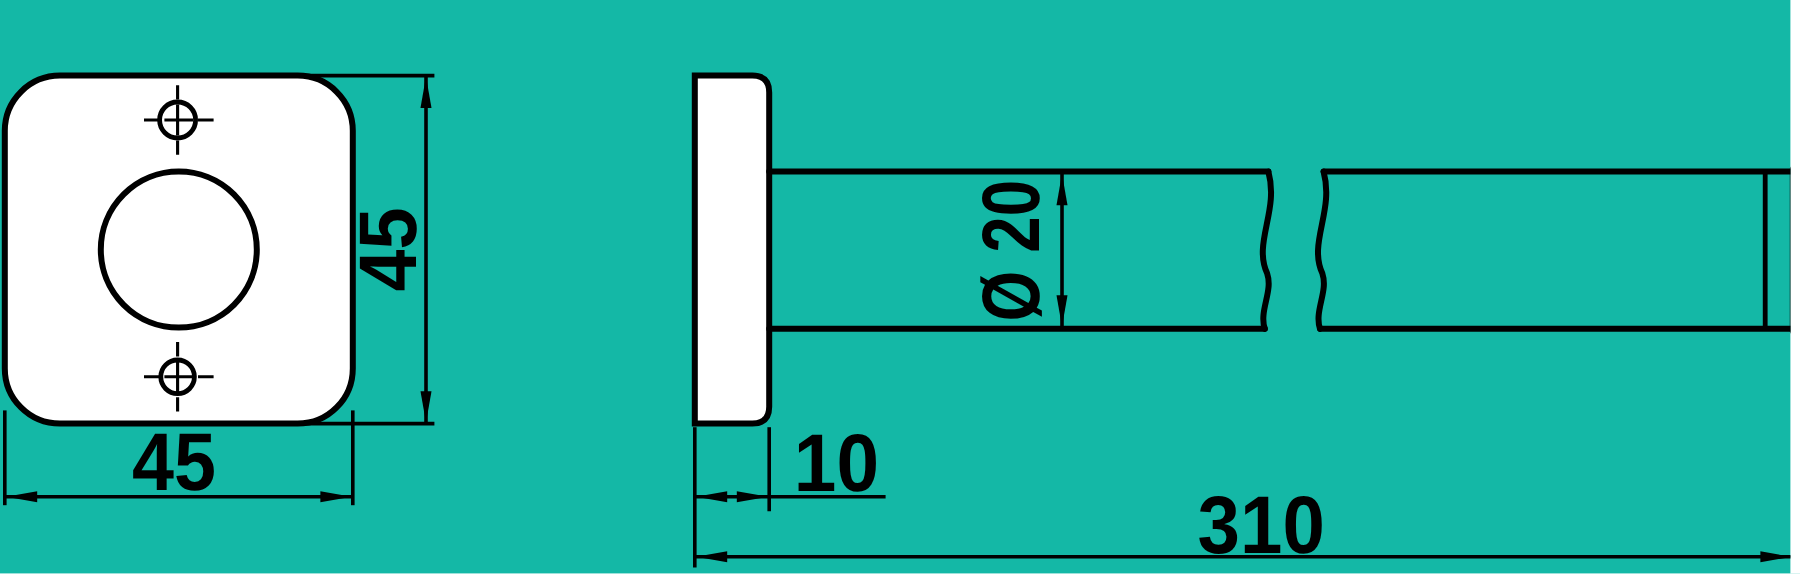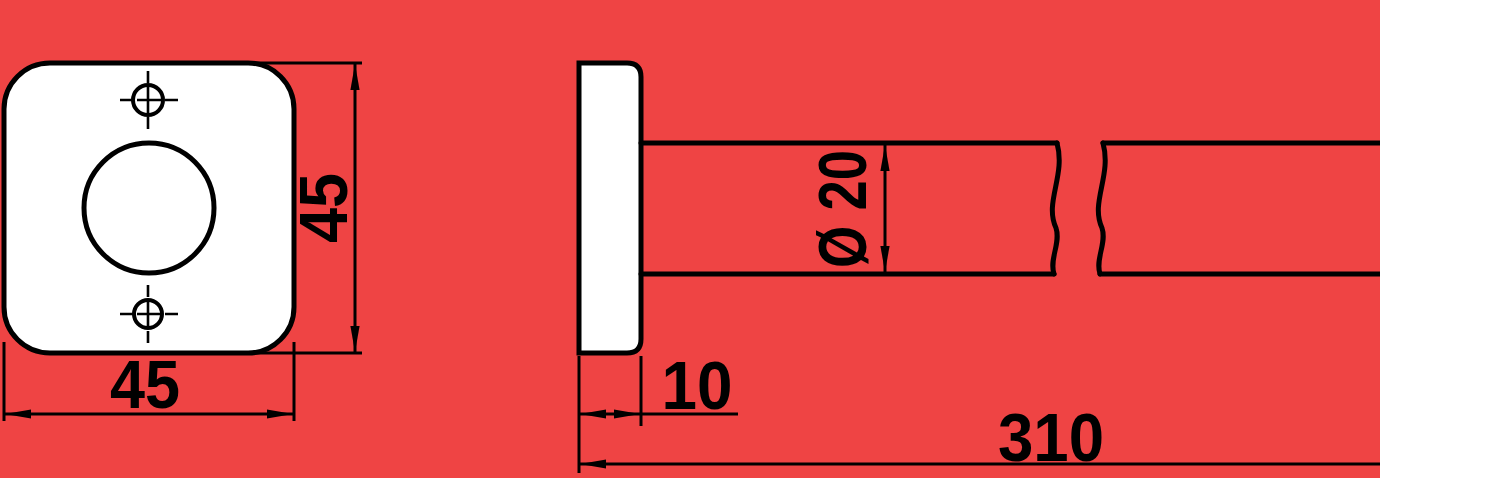--- a/index.html
+++ b/index.html
@@ -1,16 +1,16 @@
 <!DOCTYPE html>
 <html><head>
 <meta charset="utf-8">
 <style>
   html,body{margin:0;padding:0;background:#ffffff;}
-  .canvas{width:1380px;height:478px;overflow:hidden;background:#ef4444;position:relative;}
+  .canvas{width:1492px;height:478px;overflow:hidden;background:#14b8a6;position:relative;}
   svg{display:block;}
   .dim-text{
     font-family:"Liberation Sans",sans-serif;
     font-weight:bold;
     font-size:68px;
     fill:#000000;
   }
   .obj{stroke:#000000;stroke-width:5;fill:none;stroke-linecap:round;}
   .obj-fill{stroke:#000000;stroke-width:5;fill:#ffffff;}
   .thin{stroke:#000000;stroke-width:3;fill:none;stroke-linecap:butt;}

